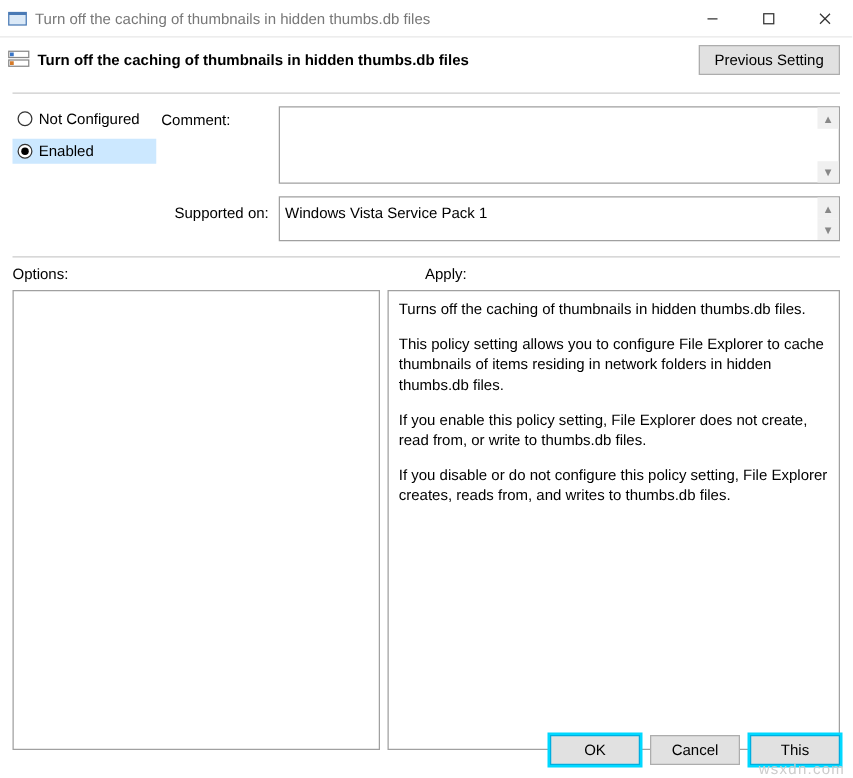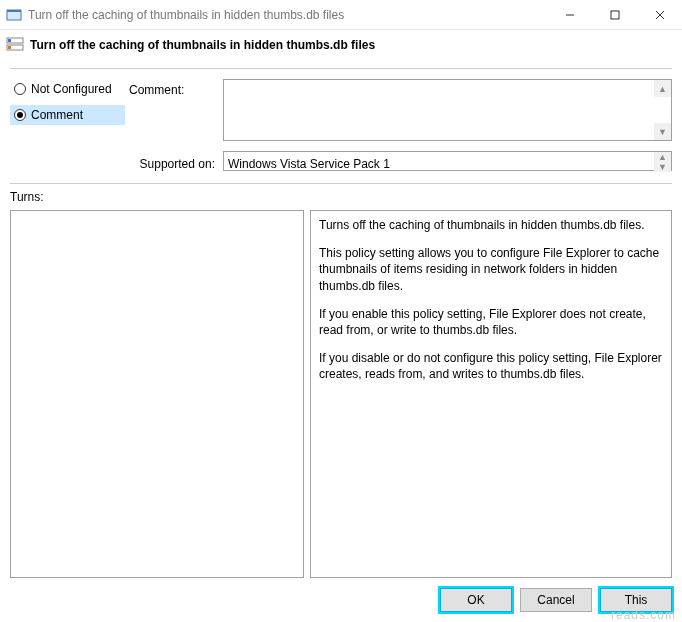--- a/index.html
+++ b/index.html
@@ -101,21 +101,21 @@
   .field-label {
     font-size: 12px;
     padding-top: 4px;
   }
   .textarea-wrap {
     position: relative;
     border: 1px solid #a0a0a0;
     background: #fff;
     height: 62px;
   }
-  .textarea-wrap.small { height: 20px; }
+  .textarea-wrap.small { height: 36px; }
   .textarea-inner {
     position: absolute;
     inset: 2px 18px 2px 4px;
     font-size: 12px;
   }
   .scroll-arrows {
     position: absolute;
     right: 0; top: 0; bottom: 0;
     width: 17px;
     display: flex;
@@ -214,36 +214,37 @@
 
 <div class="header-row">
   <svg class="header-icon" viewBox="0 0 18 18">
     <rect x="1" y="2" width="16" height="5" fill="#fff" stroke="#888"></rect>
     <rect x="1" y="9" width="16" height="5" fill="#fff" stroke="#888"></rect>
     <rect x="2" y="3" width="3" height="3" fill="#3a76c8"></rect>
     <rect x="2" y="10" width="3" height="3" fill="#d47a2a"></rect>
   </svg>
   <div class="bold">Turn off the caching of thumbnails in hidden thumbs.db files</div>
   <div class="nav-btns">
+    <button class="btn">Previous Setting</button>
   </div>
 </div>
 
 <hr class="hr">
 
 <div class="top-grid">
   <div class="radios">
     <div class="radio-opt">
       <span class="radio-circle"></span>
       <span>Not Configured</span>
     </div>
     <div class="radio-opt selected">
       <span class="radio-circle">
           <span class="radio-dot"></span>
         </span>
-      <span>Comment</span>
+      <span>Enabled</span>
     </div>
   </div>
 
   <div class="field-label">Comment:</div>
   <div class="textarea-wrap">
     <div class="textarea-inner"></div>
     <div class="scroll-arrows">
       <div class="scroll-arrow">▲</div>
       <div class="scroll-arrow">▼</div>
     </div>
@@ -257,32 +258,33 @@
         <div class="scroll-arrow">▲</div>
         <div class="scroll-arrow">▼</div>
       </div>
     </div>
   </div>
 </div>
 
 <hr class="hr">
 
 <div class="labels-row">
-  <div>Turns:</div>
+  <div>Options:</div>
+  <div>Apply:</div>
 </div>
 
 <div class="panels">
   <div class="panel options"></div>
   <div class="panel help">
     <p>Turns off the caching of thumbnails in hidden thumbs.db files.</p>
     <p>This policy setting allows you to configure File Explorer to cache thumbnails of items residing in network folders in hidden thumbs.db files.</p>
     <p>If you enable this policy setting, File Explorer does not create, read from, or write to thumbs.db files.</p>
     <p>If you disable or do not configure this policy setting, File Explorer creates, reads from, and writes to thumbs.db files.</p>
   </div>
 </div>
 
 <div class="footer">
   <button class="btn highlight">OK</button>
   <button class="btn">Cancel</button>
   <button class="btn highlight">This</button>
 </div>
 
-<div class="watermark">reads.com</div>
+<div class="watermark">wsxdn.com</div>
 
 </body></html>

